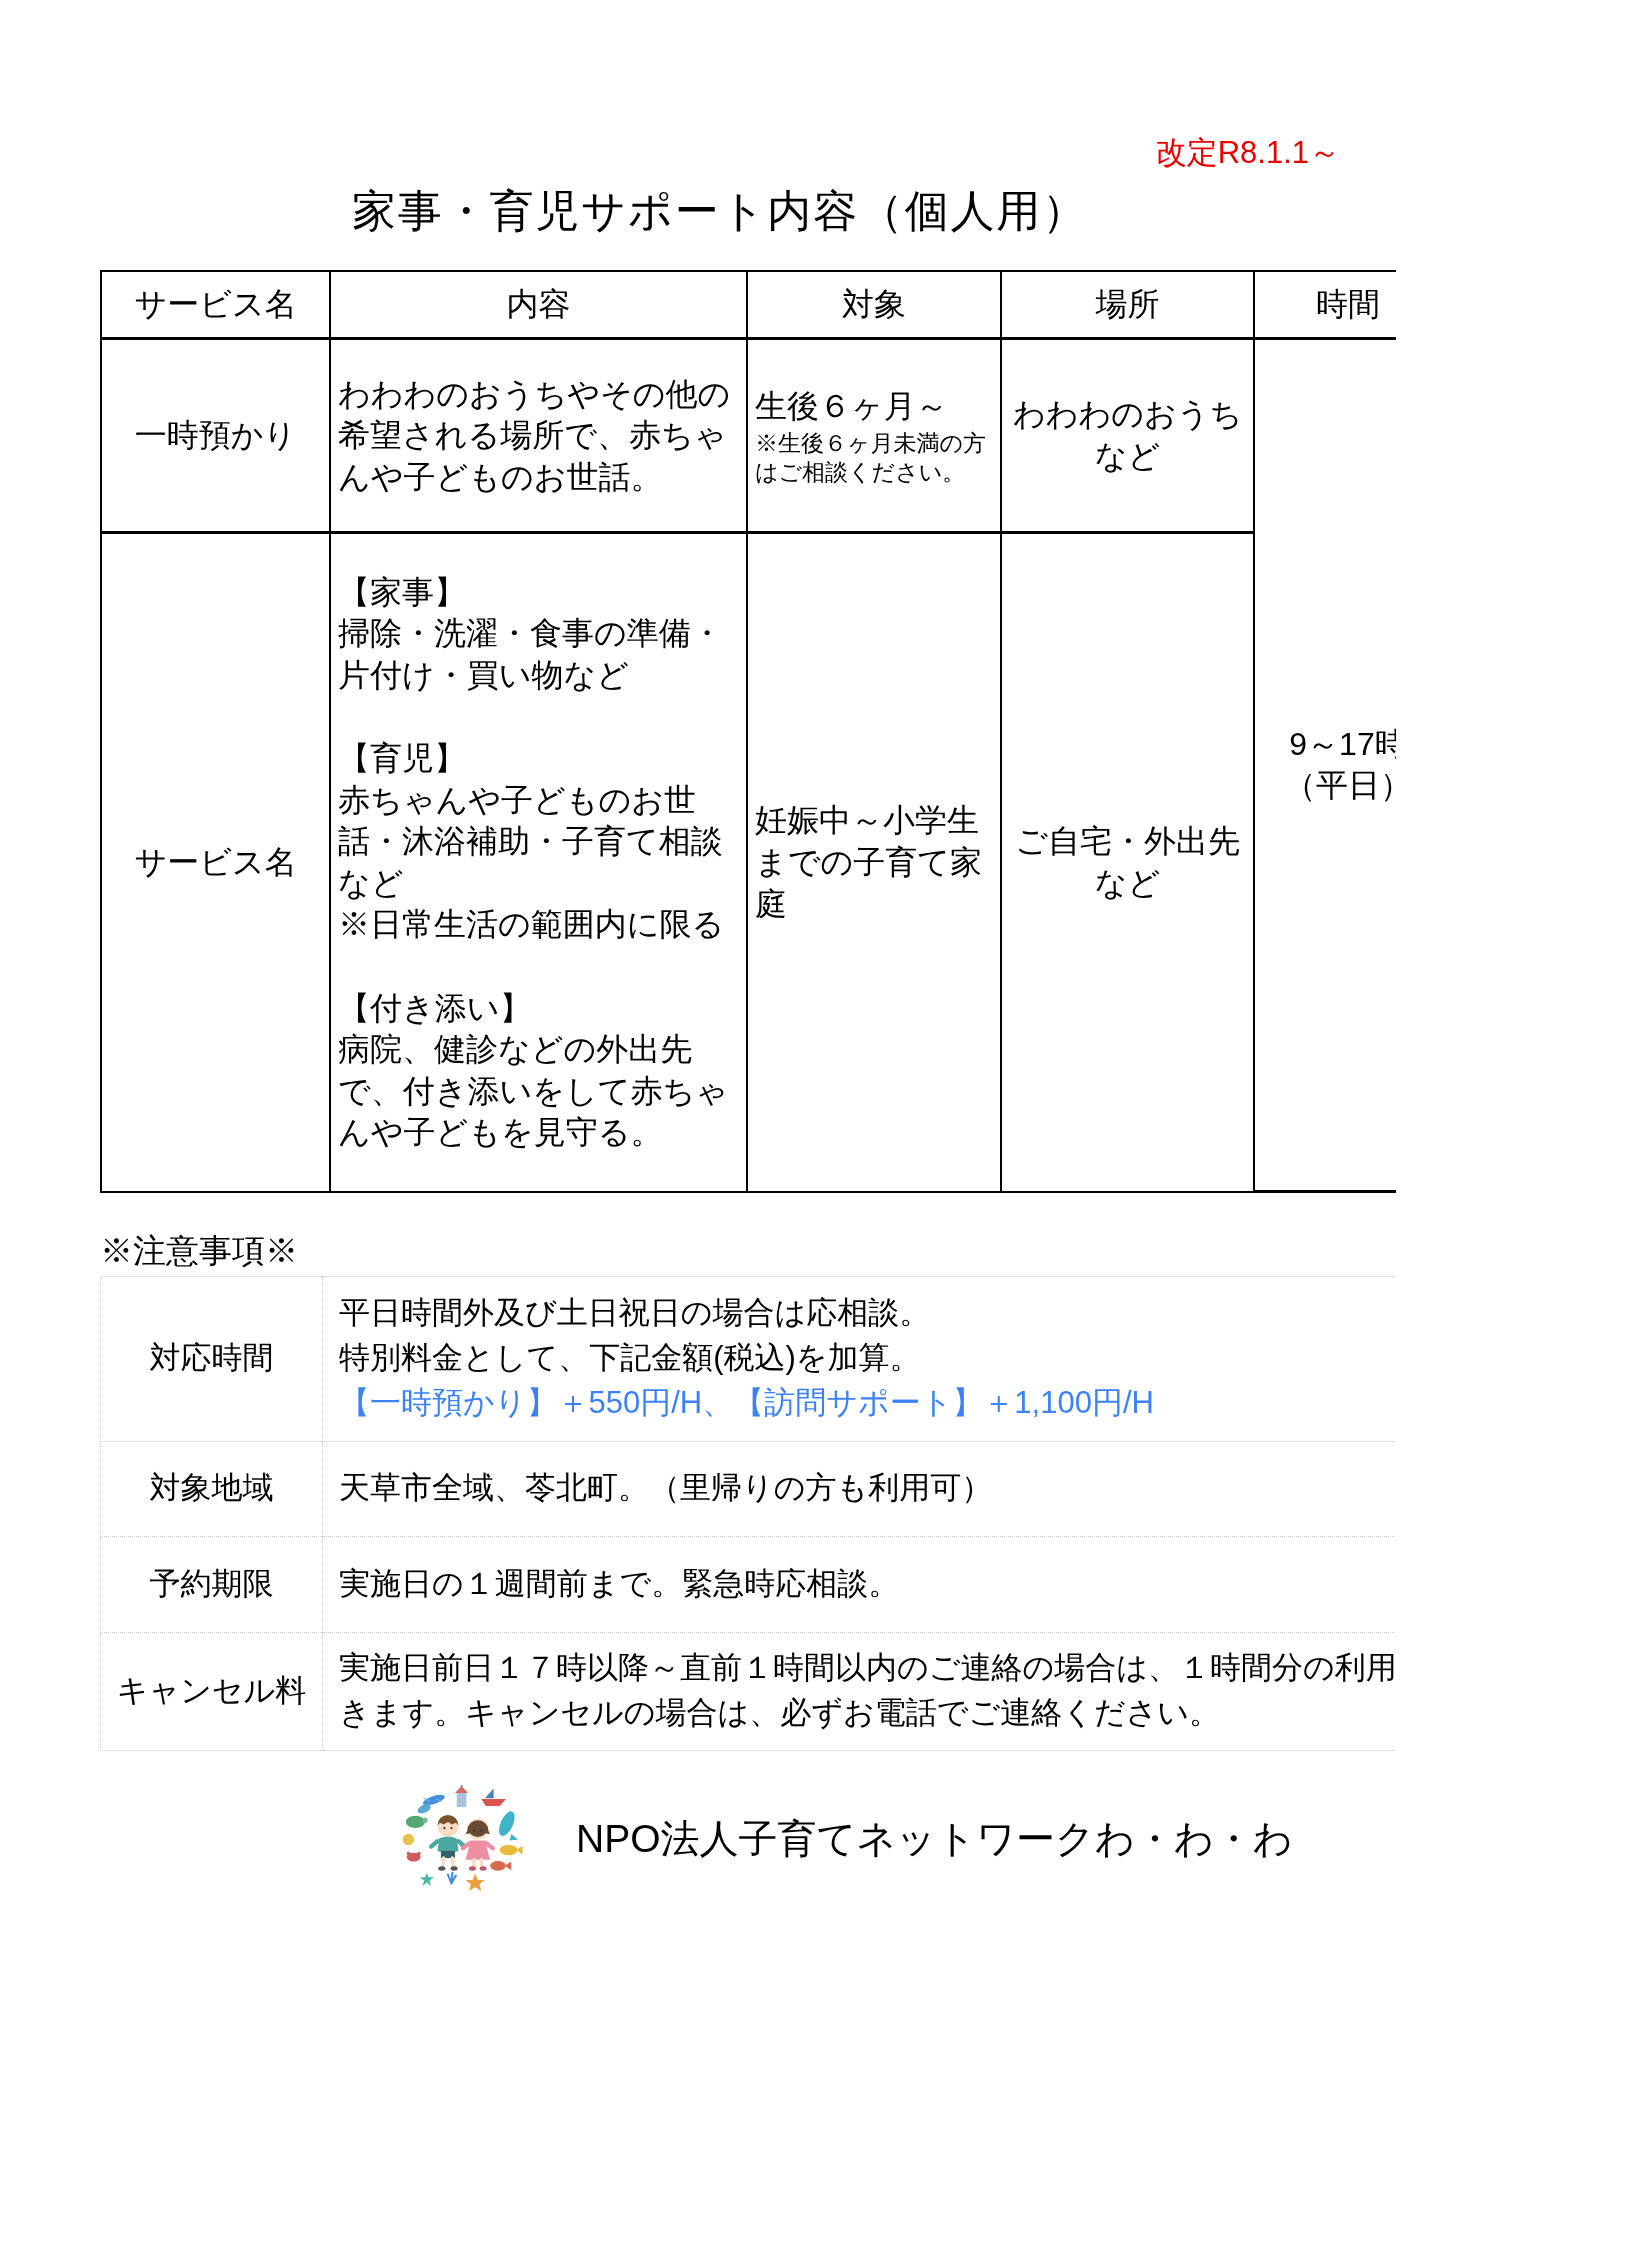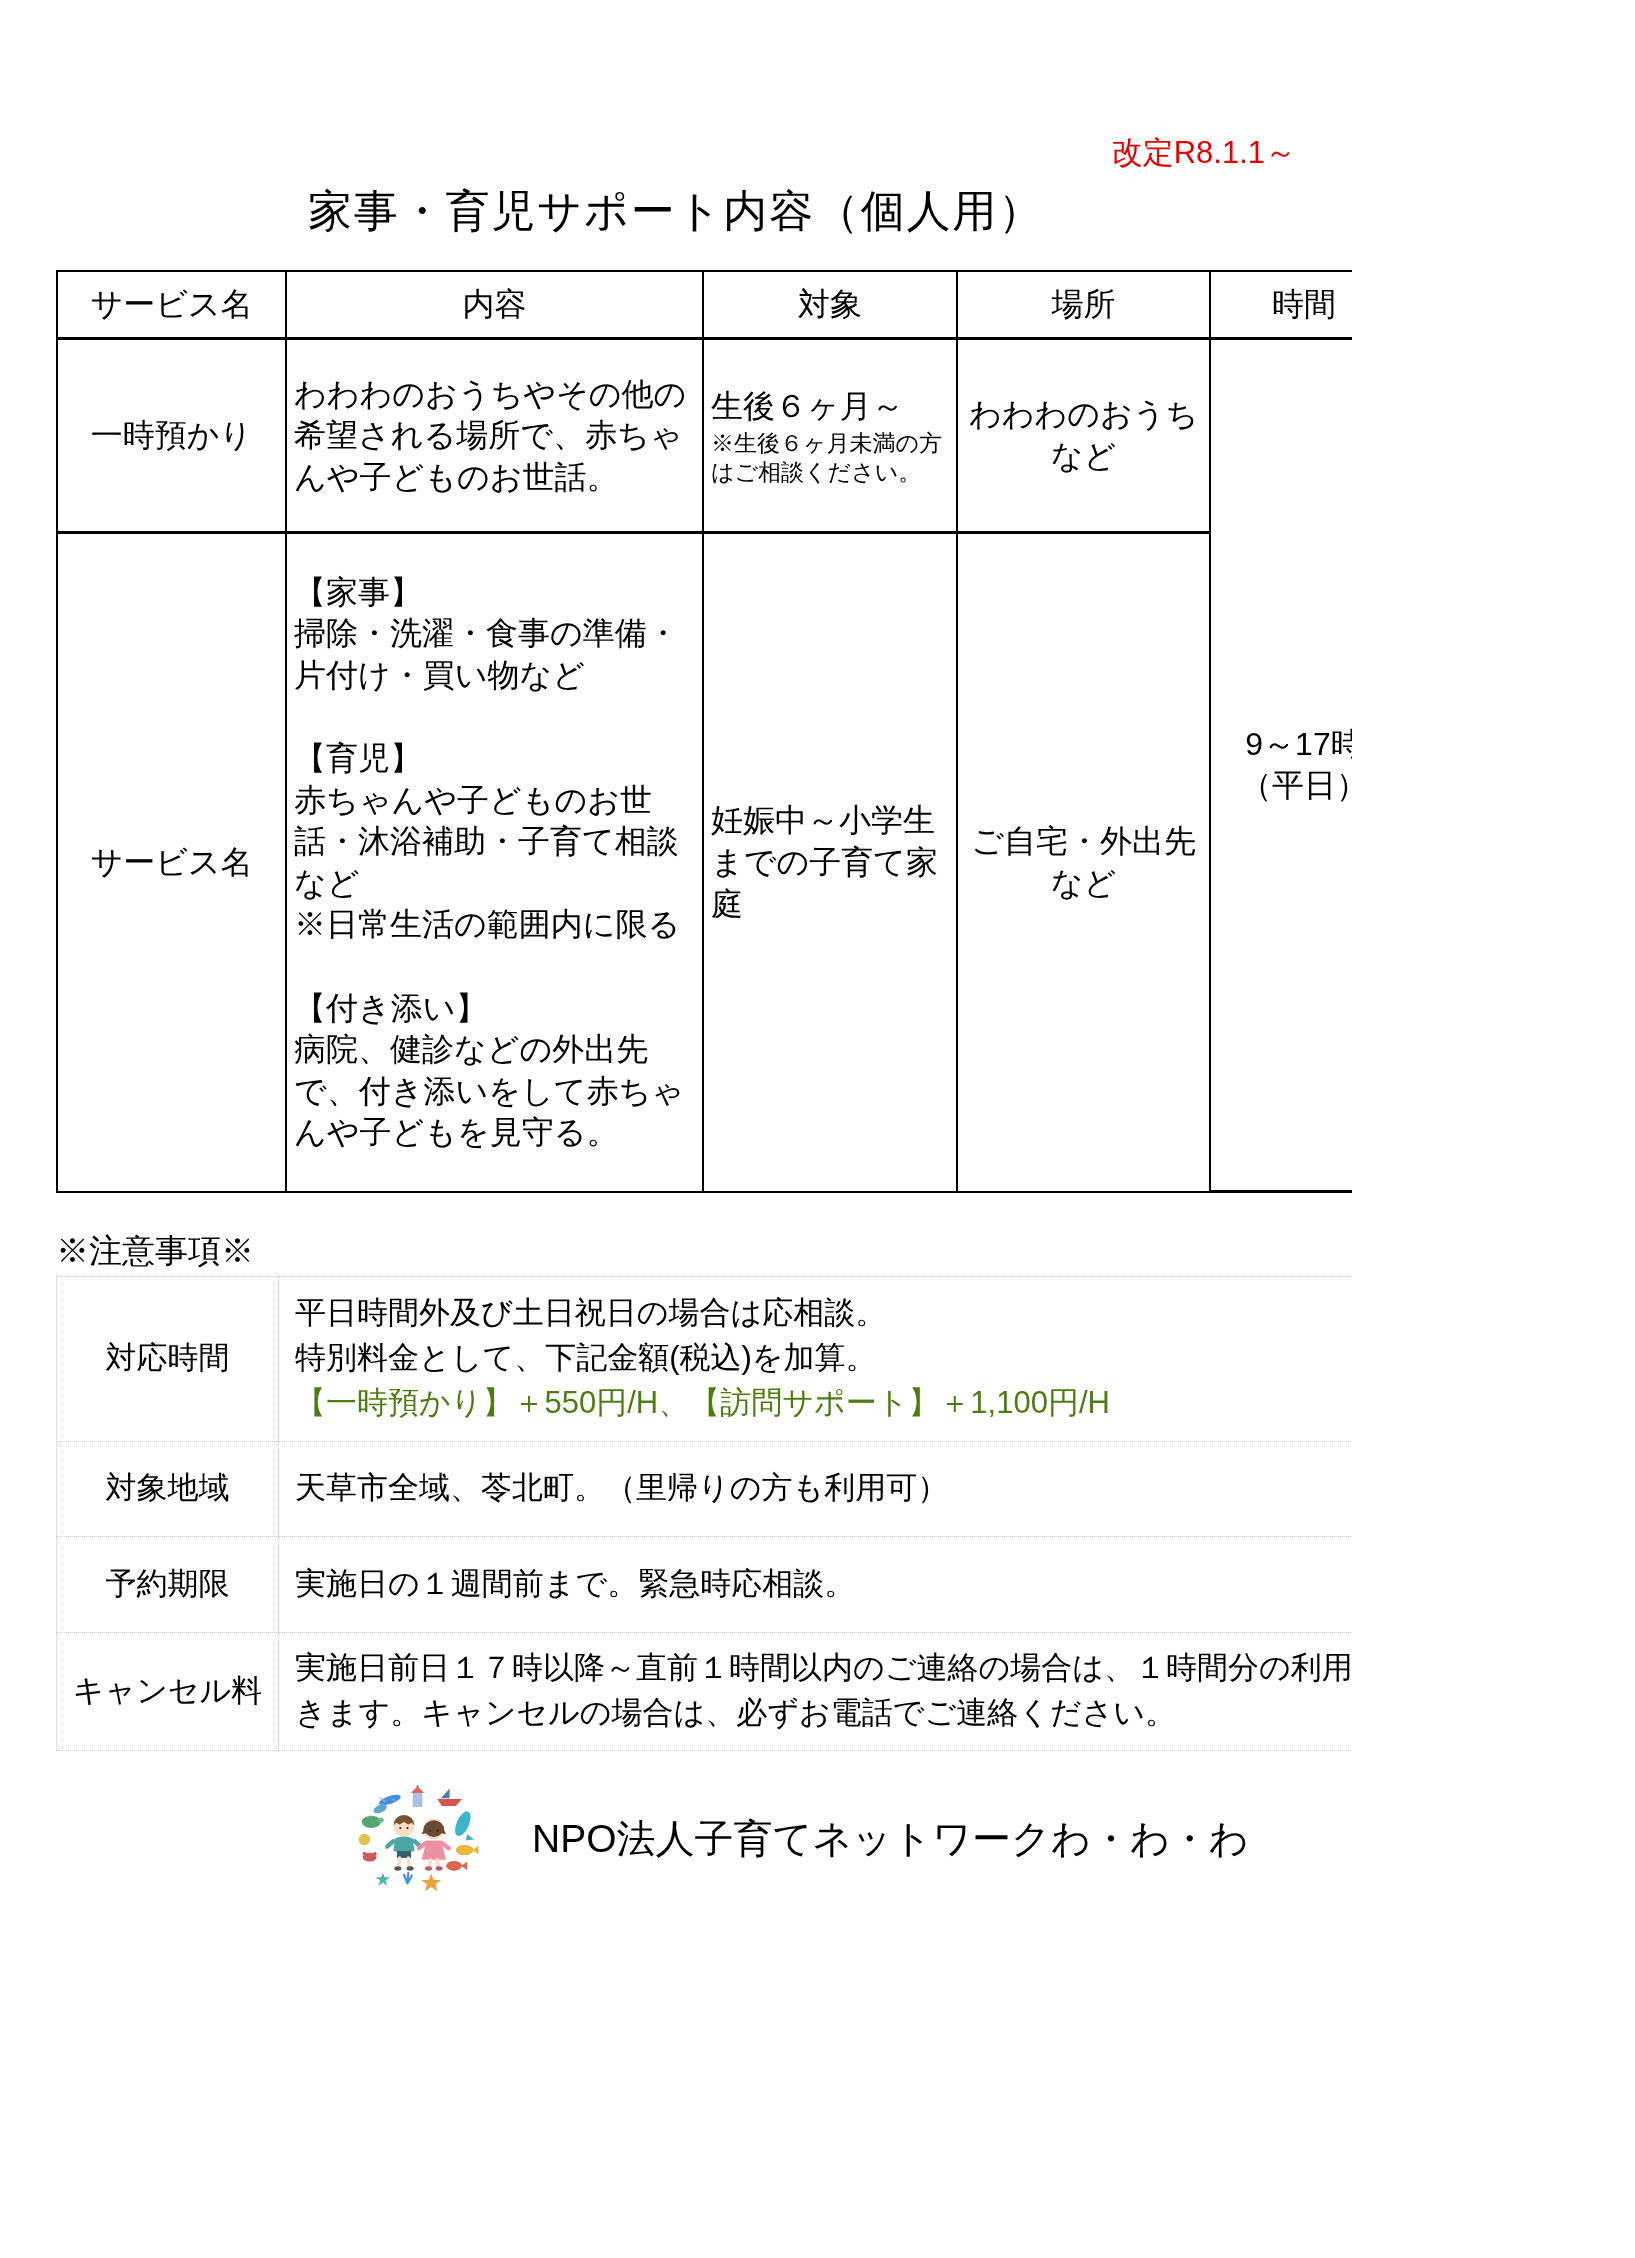--- a/index.html
+++ b/index.html
@@ -5,20 +5,21 @@
   html,body{margin:0;padding:0;background:#ffffff;}
   .page{
     position:relative;
     width:1352px;height:2258px;
     box-sizing:border-box;
     padding:0 56px;
     background:#ffffff;
     color:#000;
     font-family:"Liberation Sans", sans-serif;
     overflow:hidden;
+    margin-left:44px;
   }
   .revision{
     padding-top:134px;
     text-align:right;
     font-size:31px;
     line-height:1.2;
     color:#e60000;
   }
   .title{
     margin:14px 0 0 0;
@@ -78,21 +79,21 @@
   }
   table.notes td.note-label{
     text-align:center;
     padding:3.5px;
   }
   table.notes td.note-content{
     text-align:left;
     padding:8.8px 8.8px 8.8px 16px;
   }
   .note-text{ display:block; white-space:pre-line; }
-  .note-highlight{ display:block; white-space:pre-line; color:#4d7c0f; }
+  .note-highlight{ display:block; white-space:pre-line; color:#3b82f6; }
   
   .footer{
     margin-top:34px;
     margin-left:300px;
     display:flex;
     align-items:center;
     gap:52px;
   }
   .org-name{ font-size:39px; line-height:1.2; }
 </style>

